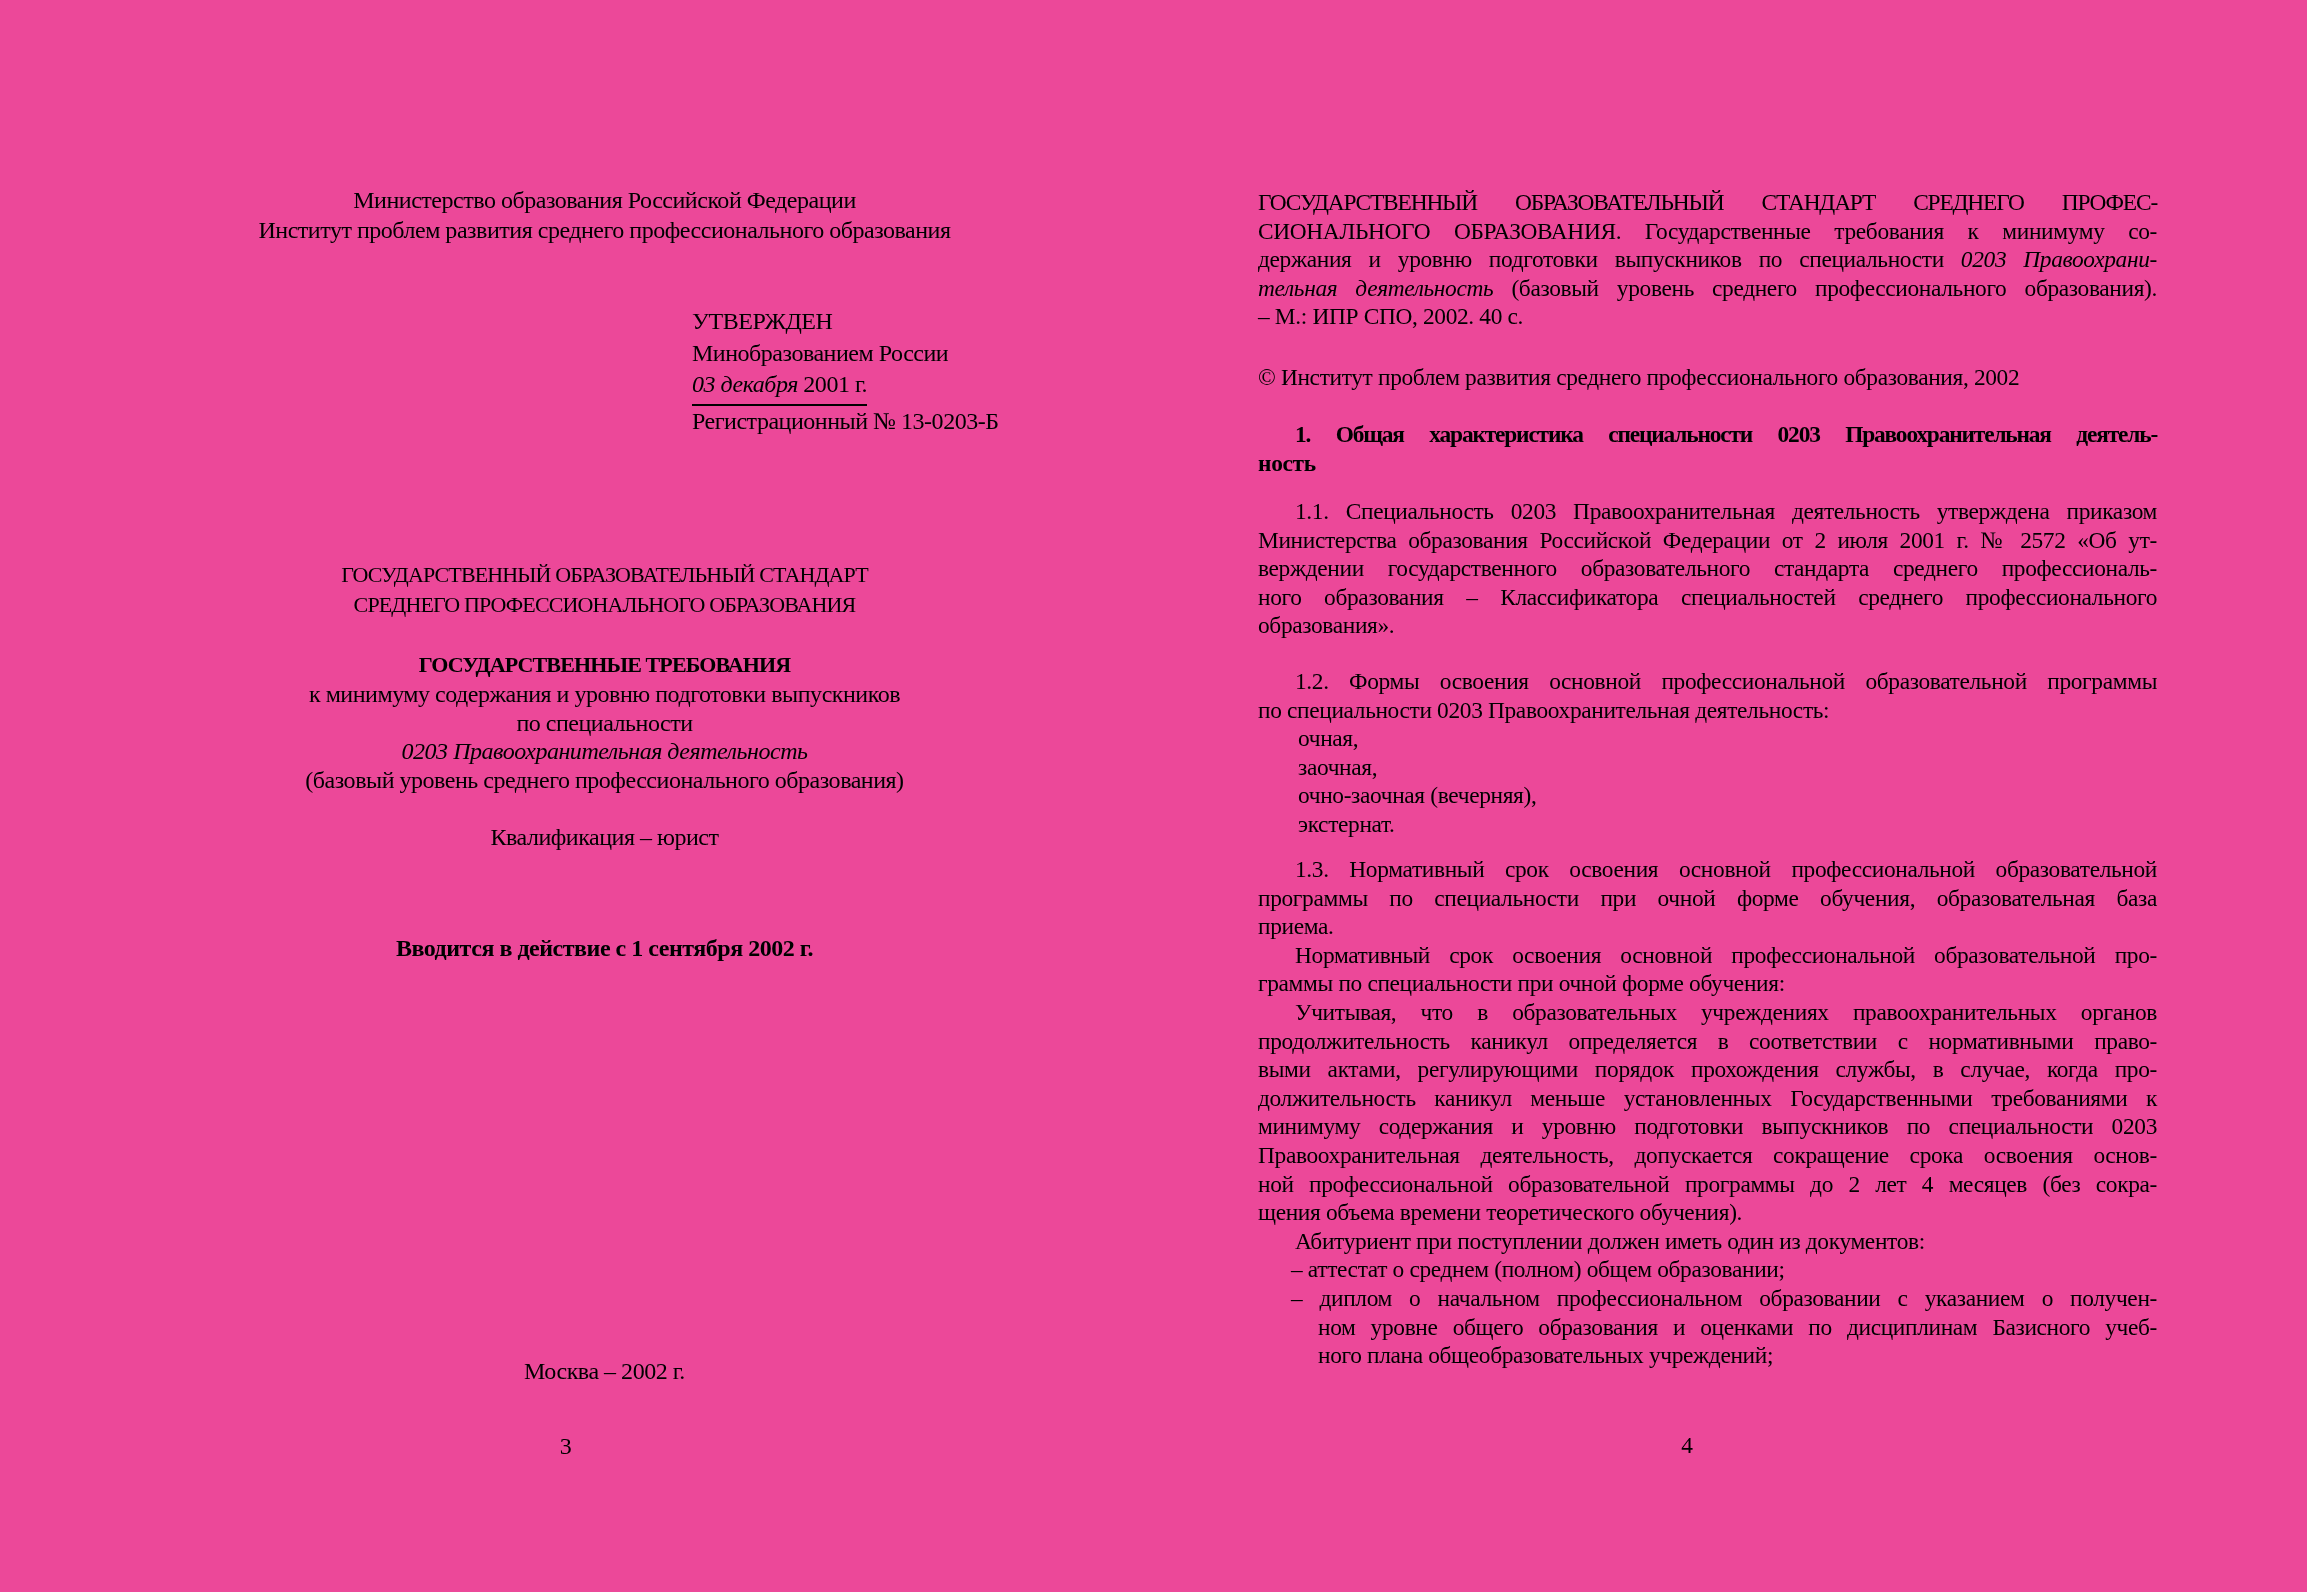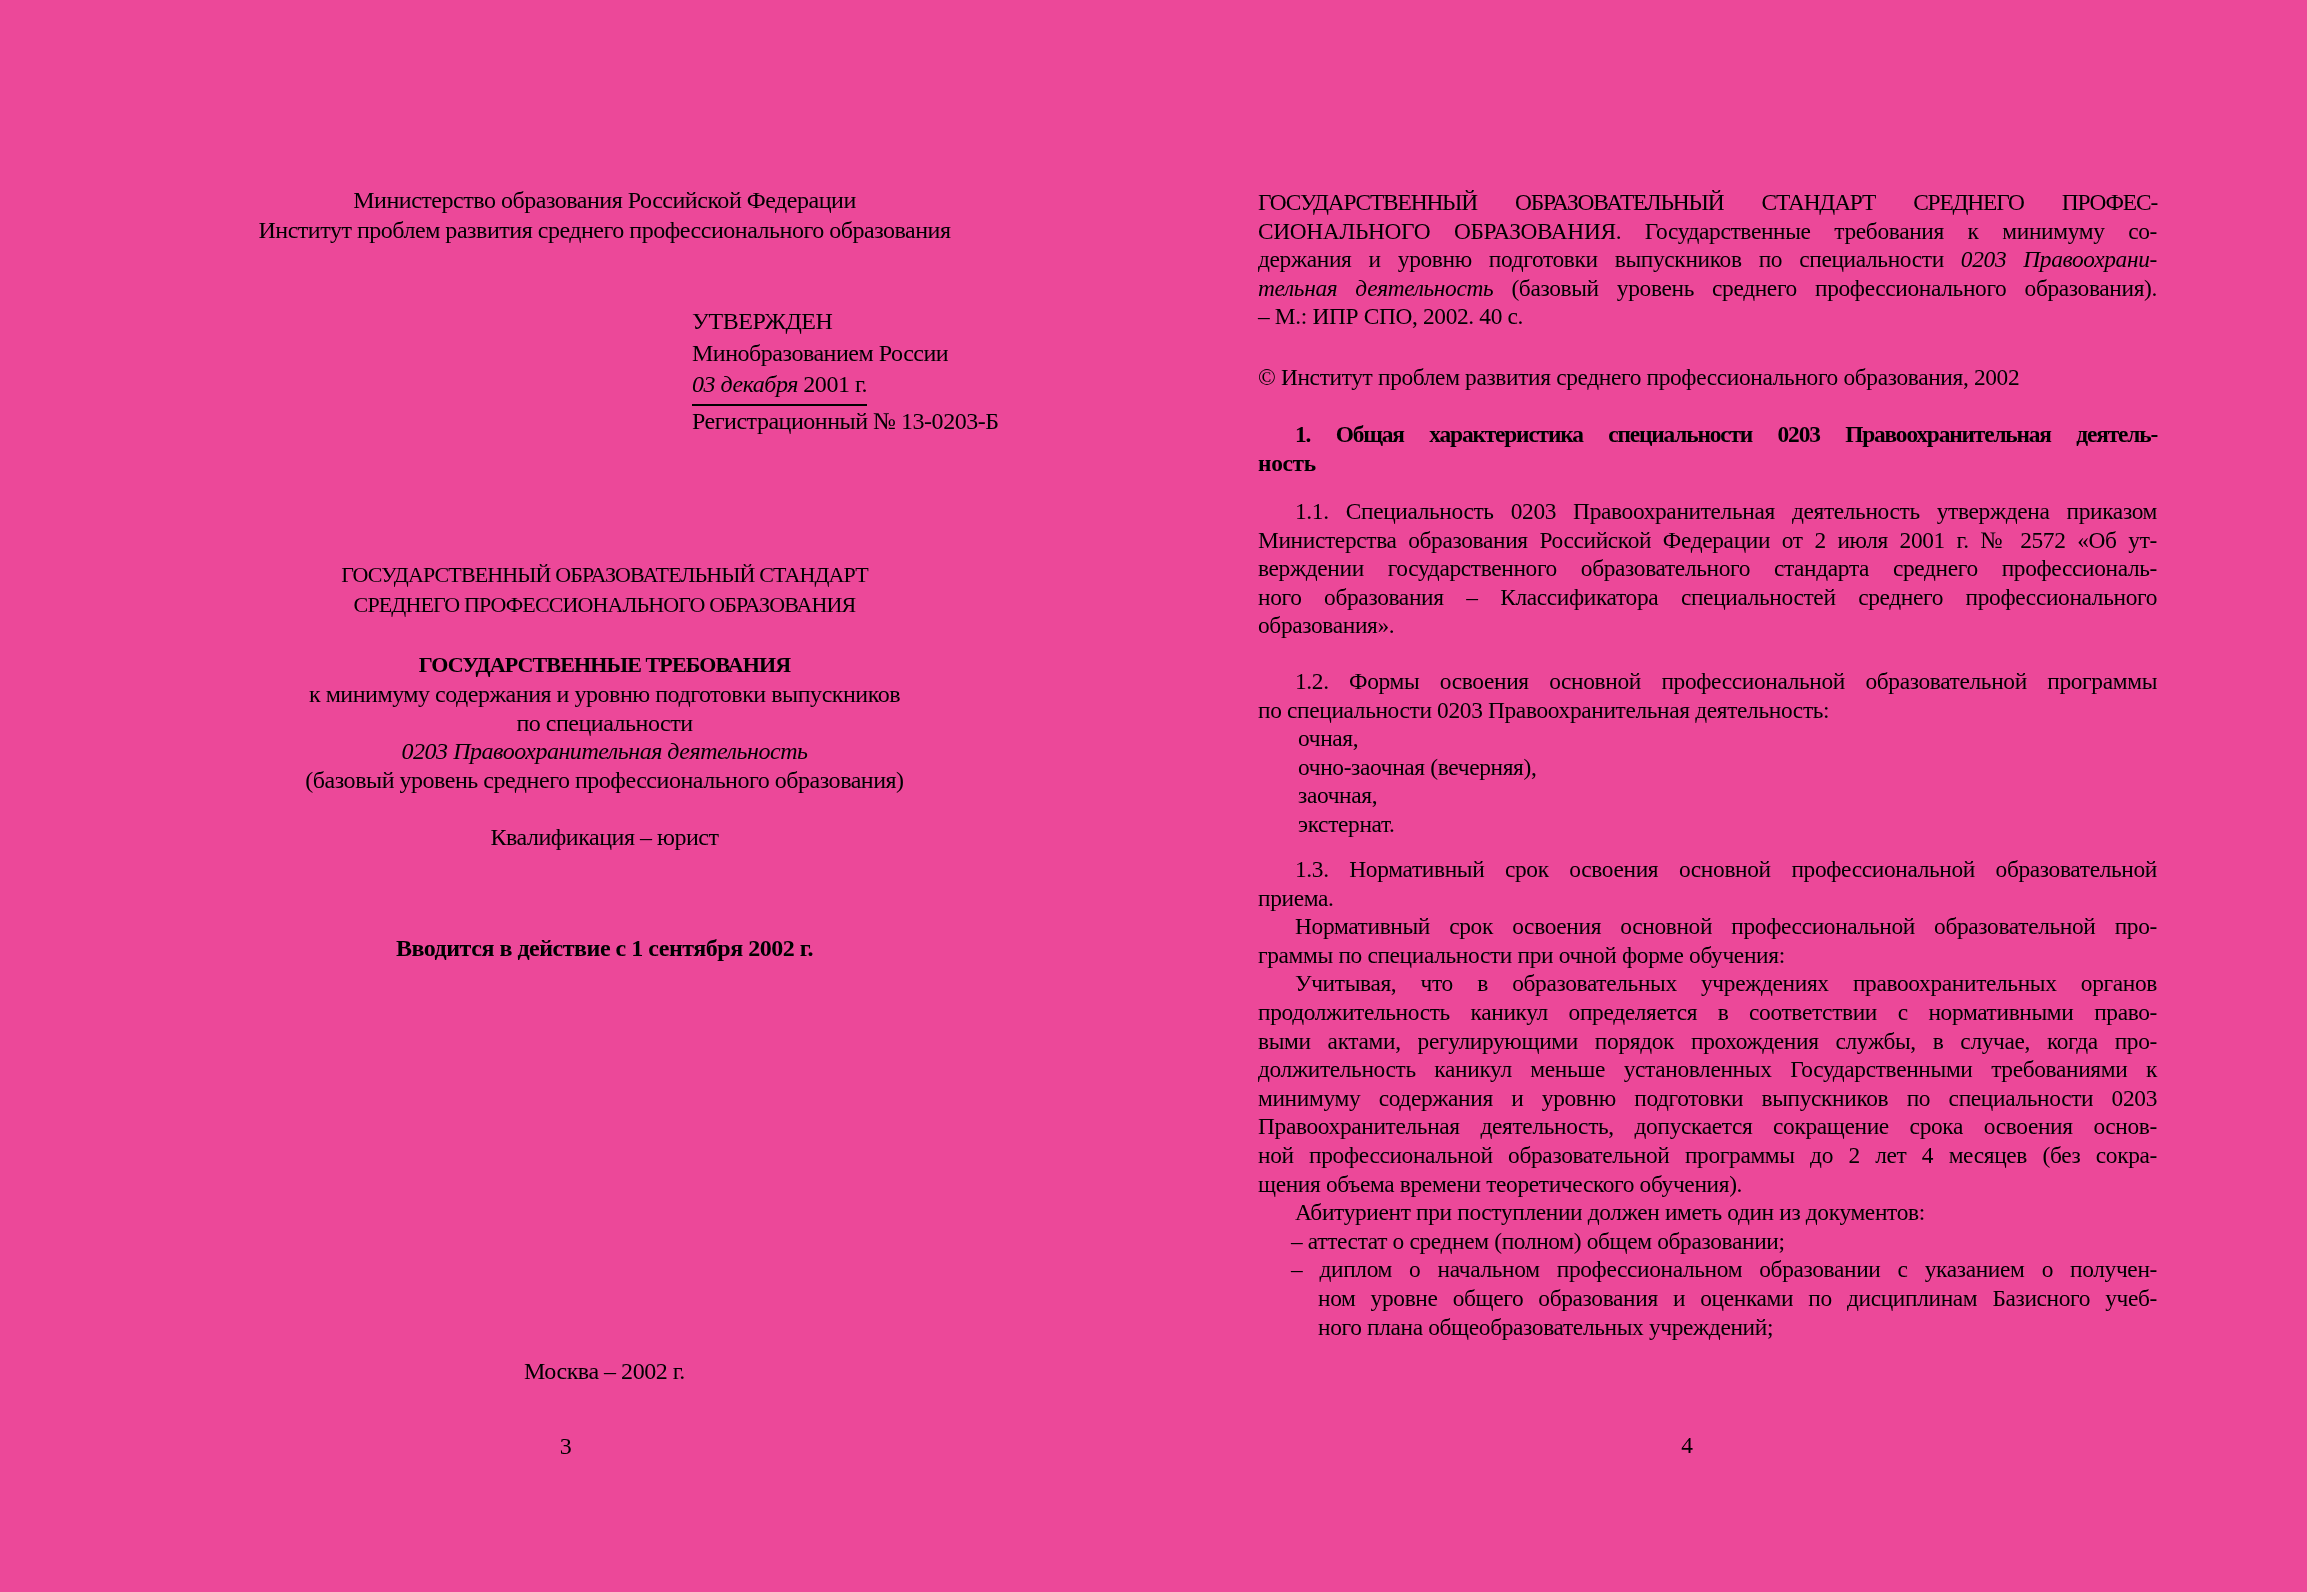--- a/index.html
+++ b/index.html
@@ -135,27 +135,28 @@
       <div class="ln j">Министерства образования Российской Федерации от 2 июля 2001 г. № 2572 «Об ут-</div>
       <div class="ln j">верждении государственного образовательного стандарта среднего профессиональ-</div>
       <div class="ln j">ного образования – Классификатора специальностей среднего профессионального</div>
       <div class="ln l">образования».</div>
     </div>
 
     <div class="blk p12-block">
       <div class="ln j ind">1.2. Формы освоения основной профессиональной образовательной программы</div>
       <div class="ln l">по специальности 0203 Правоохранительная деятельность:</div>
       <div class="ln l item">очная,</div>
+      <div class="ln l item">заочная,</div>
       <div class="ln l item">очно-заочная (вечерняя),</div>
-      <div class="ln l item">заочная,</div>
       <div class="ln l item">экстернат.</div>
     </div>
 
     <div class="blk p13-block">
       <div class="ln j ind">1.3. Нормативный срок освоения основной профессиональной образовательной</div>
+      <div class="ln j">программы по специальности при очной форме обучения, образовательная база</div>
       <div class="ln l">приема.</div>
       <div class="ln j ind">Нормативный срок освоения основной профессиональной образовательной про-</div>
       <div class="ln l">граммы по специальности при очной форме обучения:</div>
       <div class="ln j ind">Учитывая, что в образовательных учреждениях правоохранительных органов</div>
       <div class="ln j">продолжительность каникул определяется в соответствии с нормативными право-</div>
       <div class="ln j">выми актами, регулирующими порядок прохождения службы, в случае, когда про-</div>
       <div class="ln j">должительность каникул меньше установленных Государственными требованиями к</div>
       <div class="ln j">минимуму содержания и уровню подготовки выпускников по специальности 0203</div>
       <div class="ln j">Правоохранительная деятельность, допускается сокращение срока освоения основ-</div>
       <div class="ln j">ной профессиональной образовательной программы до 2 лет 4 месяцев (без сокра-</div>

